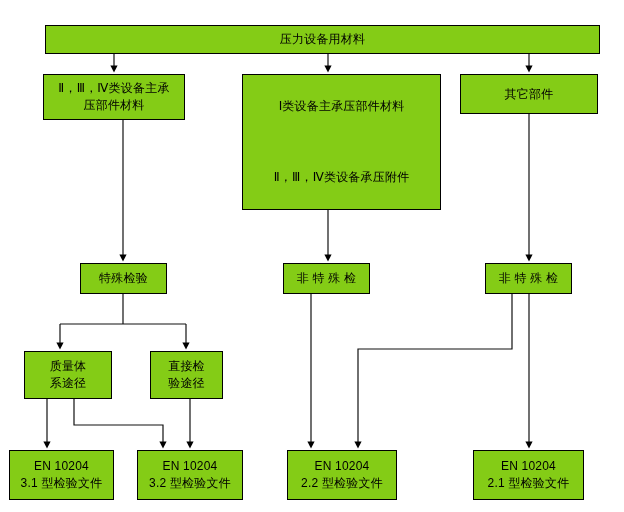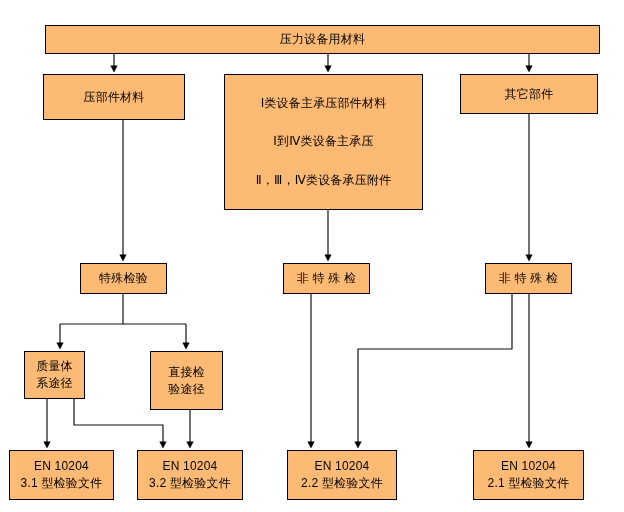--- a/index.html
+++ b/index.html
@@ -8,21 +8,21 @@
     width:624px;height:512px;
     background:#ffffff;
     font-family:"Liberation Sans","DejaVu Sans",sans-serif;
     overflow:hidden;
   }
   #wires{position:absolute;left:0;top:0;width:624px;height:512px;pointer-events:none;}
   .node{
     position:absolute;
     box-sizing:border-box;
     border:1.3px solid #000000;
-    background:#fdba74;
+    background:#84cc16;
     display:flex;
     flex-direction:column;
     align-items:center;
     justify-content:center;
     text-align:center;
     color:#000000;
     font-size:12px;
     line-height:17px;
     letter-spacing:0.2px;
   }
@@ -66,29 +66,29 @@
       <path d="M529,294 L529,445" marker-end="url(#ah)"></path>
       <path d="M512,294 L512,349 L358,349 L358,445" marker-end="url(#ah)"></path>
     </g>
   </svg>
 
   <div class="node" style="left:45px;top:25px;width:555px;height:29px;">
     <span class="ln">压力设备用材料</span>
   </div>
 
   <div class="node" style="left:43px;top:74px;width:142px;height:46px;">
+    <span class="ln">Ⅱ，Ⅲ，Ⅳ类设备主承</span>
     <span class="ln">压部件材料</span>
   </div>
 
-  <div class="node multi" style="left:224px;top:74px;width:199px;height:136px;padding:9px 4px;">
+  <div class="node multi" style="left:242px;top:74px;width:199px;height:136px;padding:9px 4px;">
     <span class="grp">
       <span class="ln">Ⅰ类设备主承压部件材料</span>
     </span>
     <span class="grp">
-      <span class="ln">Ⅰ到Ⅳ类设备主承压</span>
     </span>
     <span class="grp">
       <span class="ln">Ⅱ，Ⅲ，Ⅳ类设备承压附件</span>
     </span>
   </div>
 
   <div class="node" style="left:460px;top:74px;width:138px;height:40px;">
     <span class="ln">其它部件</span>
   </div>
 
@@ -97,26 +97,26 @@
   </div>
 
   <div class="node" style="left:283px;top:263px;width:87px;height:31px;">
     <span class="ln">非 特 殊 检</span>
   </div>
 
   <div class="node" style="left:485px;top:263px;width:87px;height:31px;">
     <span class="ln">非 特 殊 检</span>
   </div>
 
-  <div class="node" style="left:24px;top:351px;width:61px;height:48px;">
+  <div class="node" style="left:24px;top:351px;width:88px;height:48px;">
     <span class="ln">质量体</span>
     <span class="ln">系途径</span>
   </div>
 
-  <div class="node" style="left:150px;top:351px;width:73px;height:59px;">
+  <div class="node" style="left:150px;top:351px;width:73px;height:48px;">
     <span class="ln">直接检</span>
     <span class="ln">验途径</span>
   </div>
 
   <div class="node" style="left:9px;top:450px;width:105px;height:50px;">
     <span class="ln">EN 10204</span>
     <span class="ln">3.1 型检验文件</span>
   </div>
 
   <div class="node" style="left:137px;top:450px;width:106px;height:50px;">

